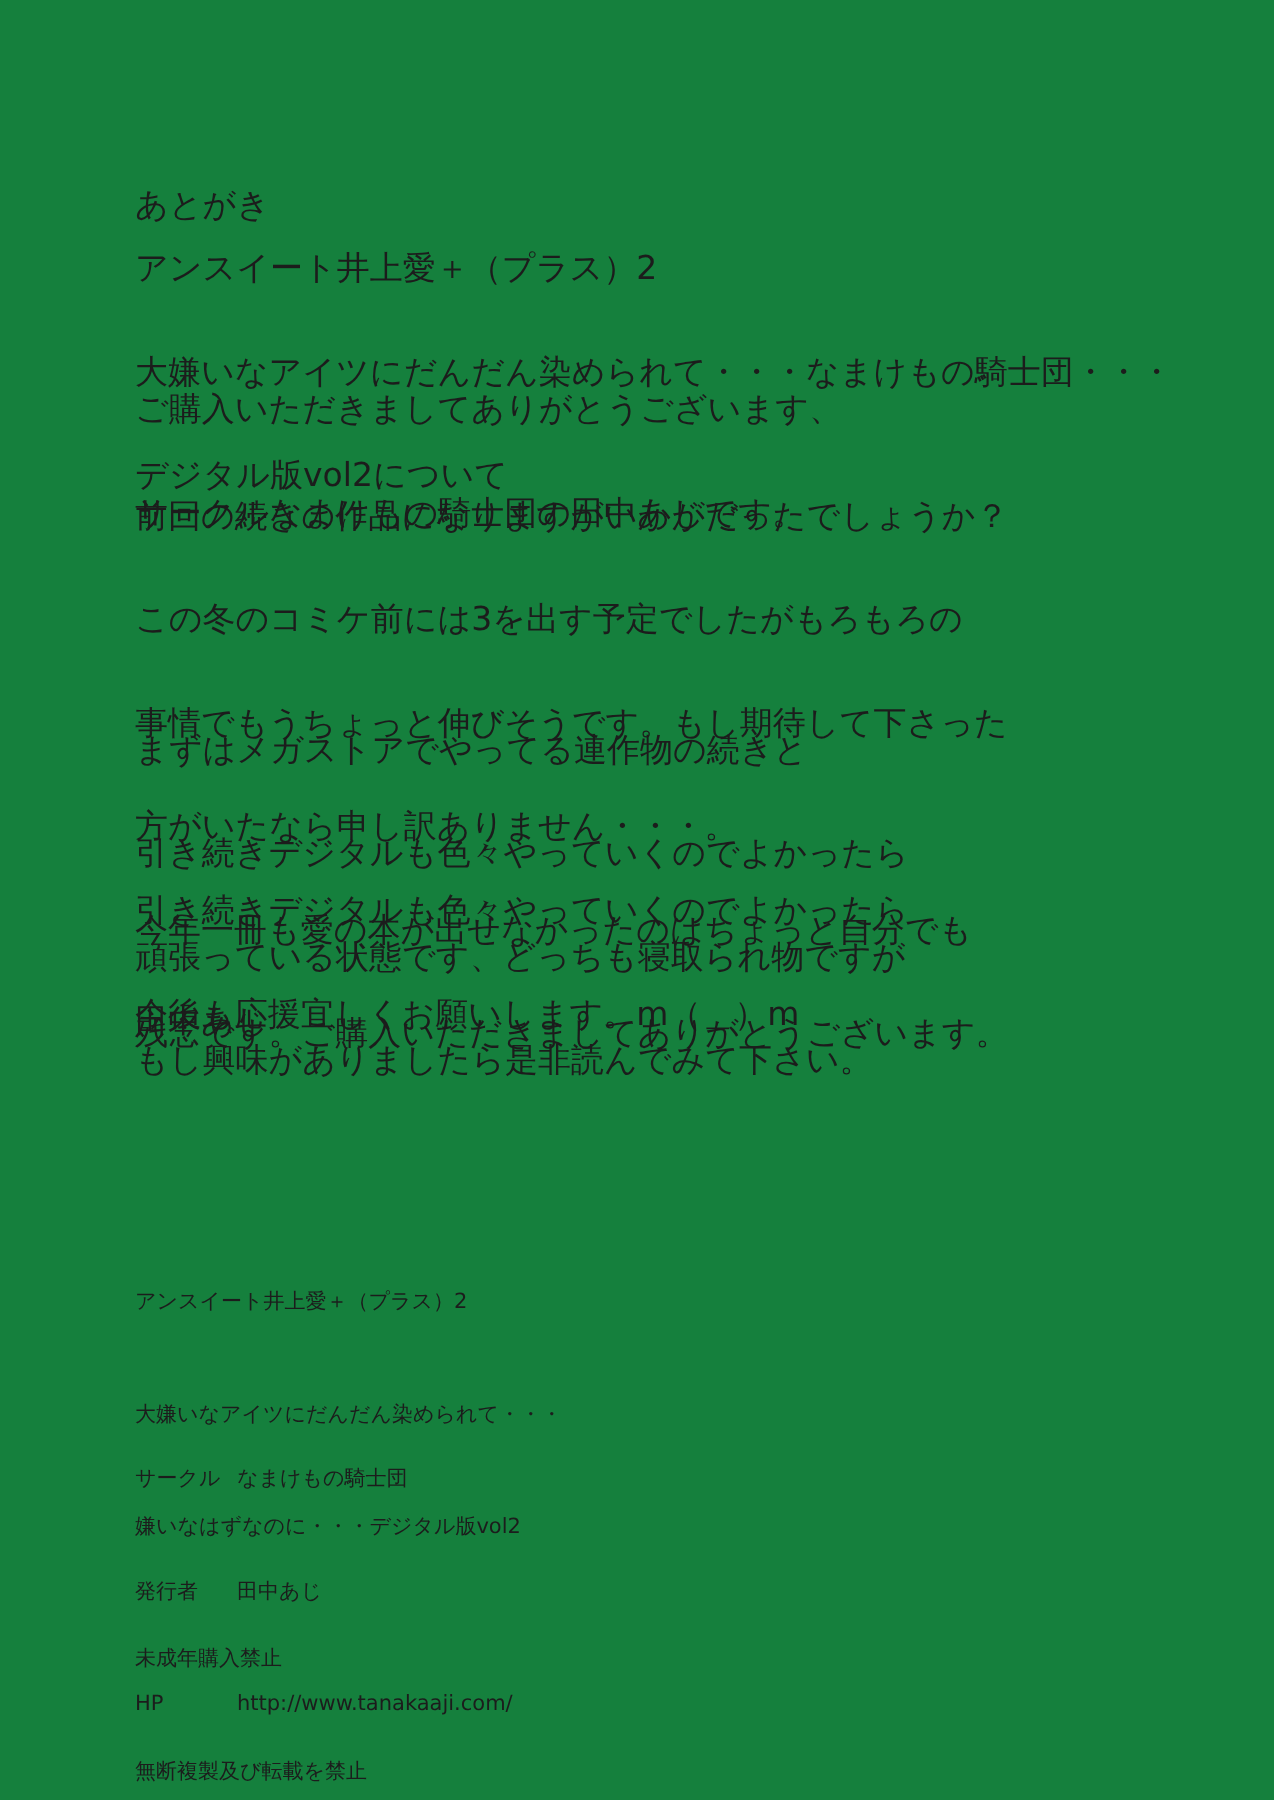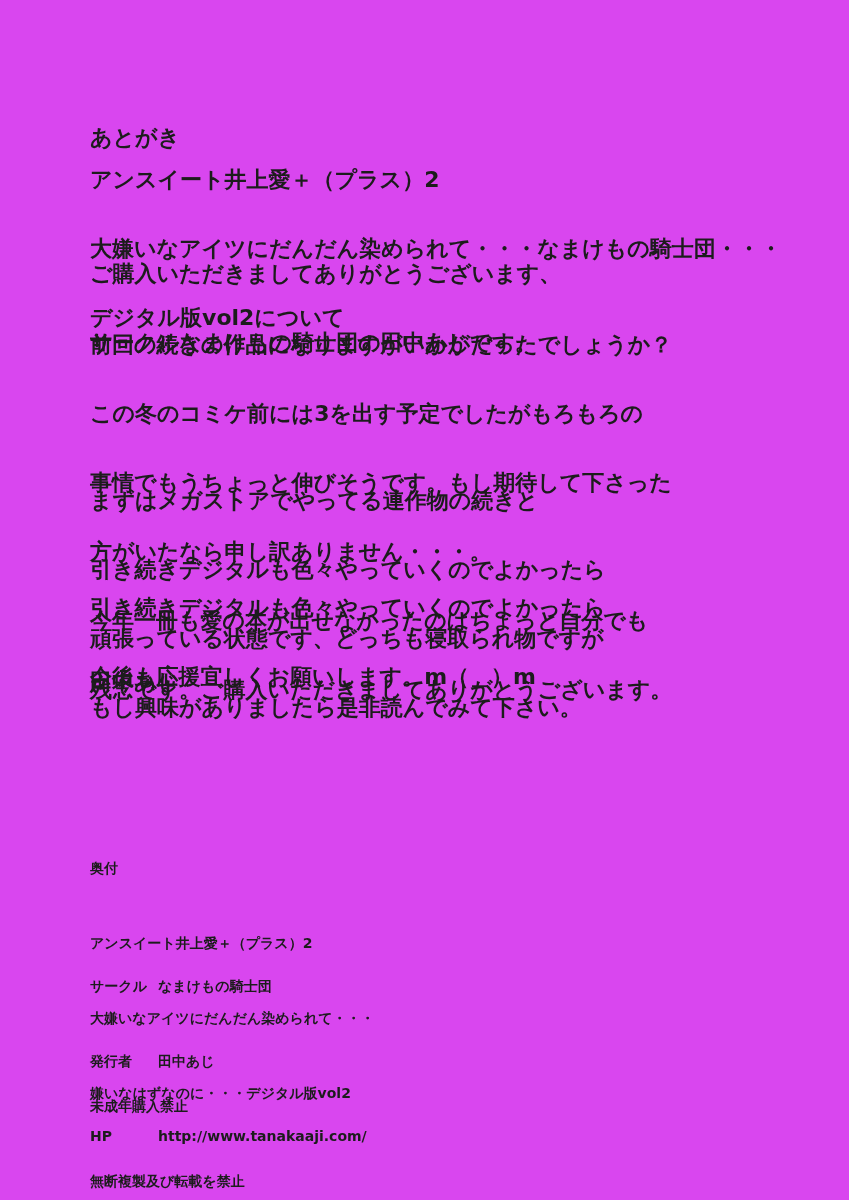--- a/index.html
+++ b/index.html
@@ -1,23 +1,23 @@
 <!DOCTYPE html>
 <html><head>
 <meta charset="utf-8">
 <style>
   html,body{margin:0;padding:0;background:#e8e8e8;}
   .page{
     position:relative;
     width:849px;height:1200px;
-    background:#d946ef;
+    background:#15803d;
     overflow:hidden;
     color:#1c1c1c;
     font-family:"DejaVu Sans",sans-serif;
-    font-weight:700;
+    font-weight:400;
     -webkit-font-smoothing:antialiased;
   }
   .block{position:absolute;left:90px;white-space:pre;}
   .main{font-size:22px;line-height:23px;}
   .small{font-size:14px;line-height:25px;}
   .line{display:block;}
   .row{display:block;}
   .row-label{display:inline-block;min-width:68px;}
   .row-value{display:inline;}
 </style>
@@ -60,21 +60,20 @@
   <section class="block main" style="top:550px">
     <span class="line">引き続きデジタルも色々やっていくのでよかったら</span>
     <span class="line">今後も応援宜しくお願いします。m（＿）m</span>
   </section>
 
   <section class="block main" style="top:624px">
     <span class="line">田中あじ</span>
   </section>
 
   <section class="block small" style="top:806px">
-    <span class="line">奥付</span>
     <span class="line">アンスイート井上愛＋（プラス）2</span>
     <span class="line">大嫌いなアイツにだんだん染められて・・・</span>
     <span class="line">嫌いなはずなのに・・・デジタル版vol2</span>
   </section>
 
   <section class="block small" style="top:924px">
     <span class="row"><span class="row-label">サークル</span><span class="row-value">なまけもの騎士団</span></span>
     <span class="row"><span class="row-label">発行者</span><span class="row-value">田中あじ</span></span>
     <span class="row"><span class="row-label">HP</span><span class="row-value">http://www.tanakaaji.com/</span></span>
     <span class="row"><span class="row-label">発行日</span></span>

